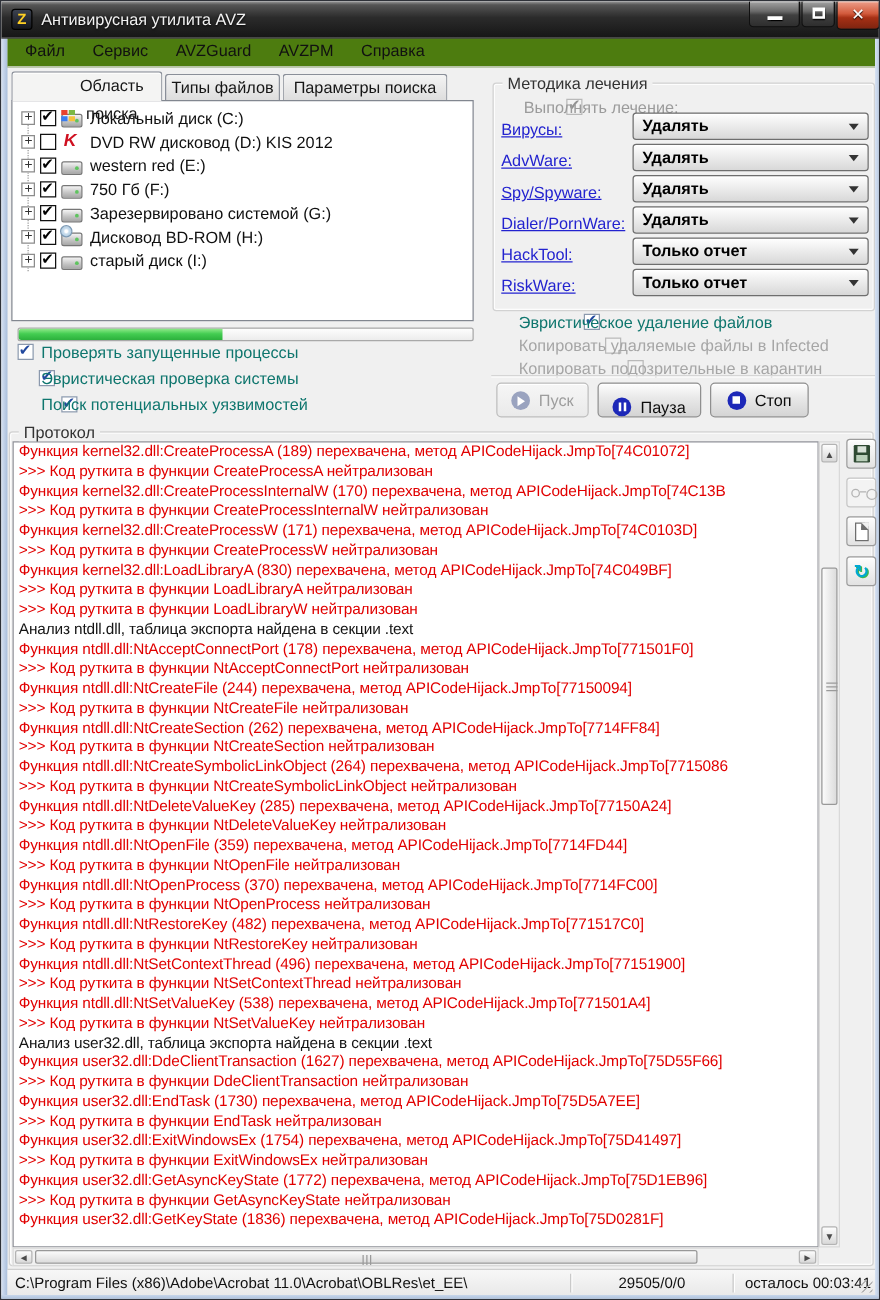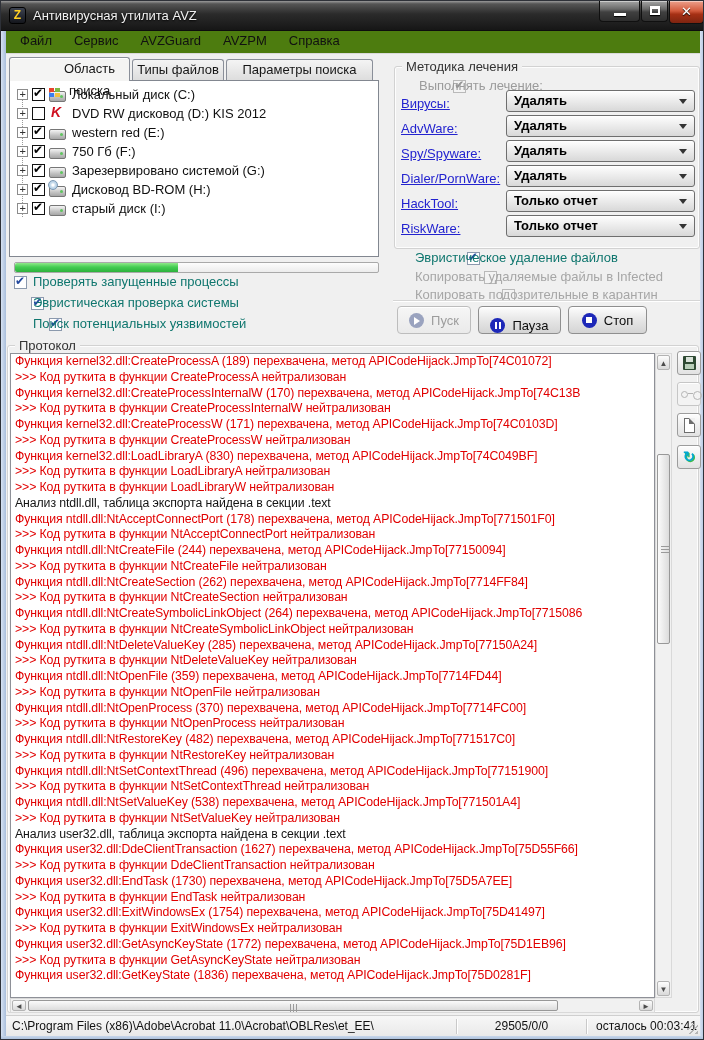--- a/index.html
+++ b/index.html
@@ -164,21 +164,21 @@
     <span class="menuitem">Файл</span>
     <span class="menuitem">Сервис</span>
     <span class="menuitem">AVZGuard</span>
     <span class="menuitem">AVZPM</span>
     <span class="menuitem">Справка</span>
   </div>
 
   
   <div class="abs tab active" style="left:8px;top:56px;width:121px;">Область поиска</div>
   <div class="abs tab inactive" style="left:131px;top:58px;width:92px;">Типы файлов</div>
-  <div class="abs tab inactive" style="left:225px;top:58px;width:147px;">Параметры поиска</div>
+  <div class="abs tab inactive" style="left:225px;top:58px;width:132px;">Параметры поиска</div>
 
   
   <div class="abs treepanel">
     <div class="treeline"></div>
     <div class="trow" style="top:6px;">
       <span class="plus"></span>
       <span class="cb tree checked"></span>
       <span class="ticon">
           <span class="drivebody"></span>
           <span class="winflag">

